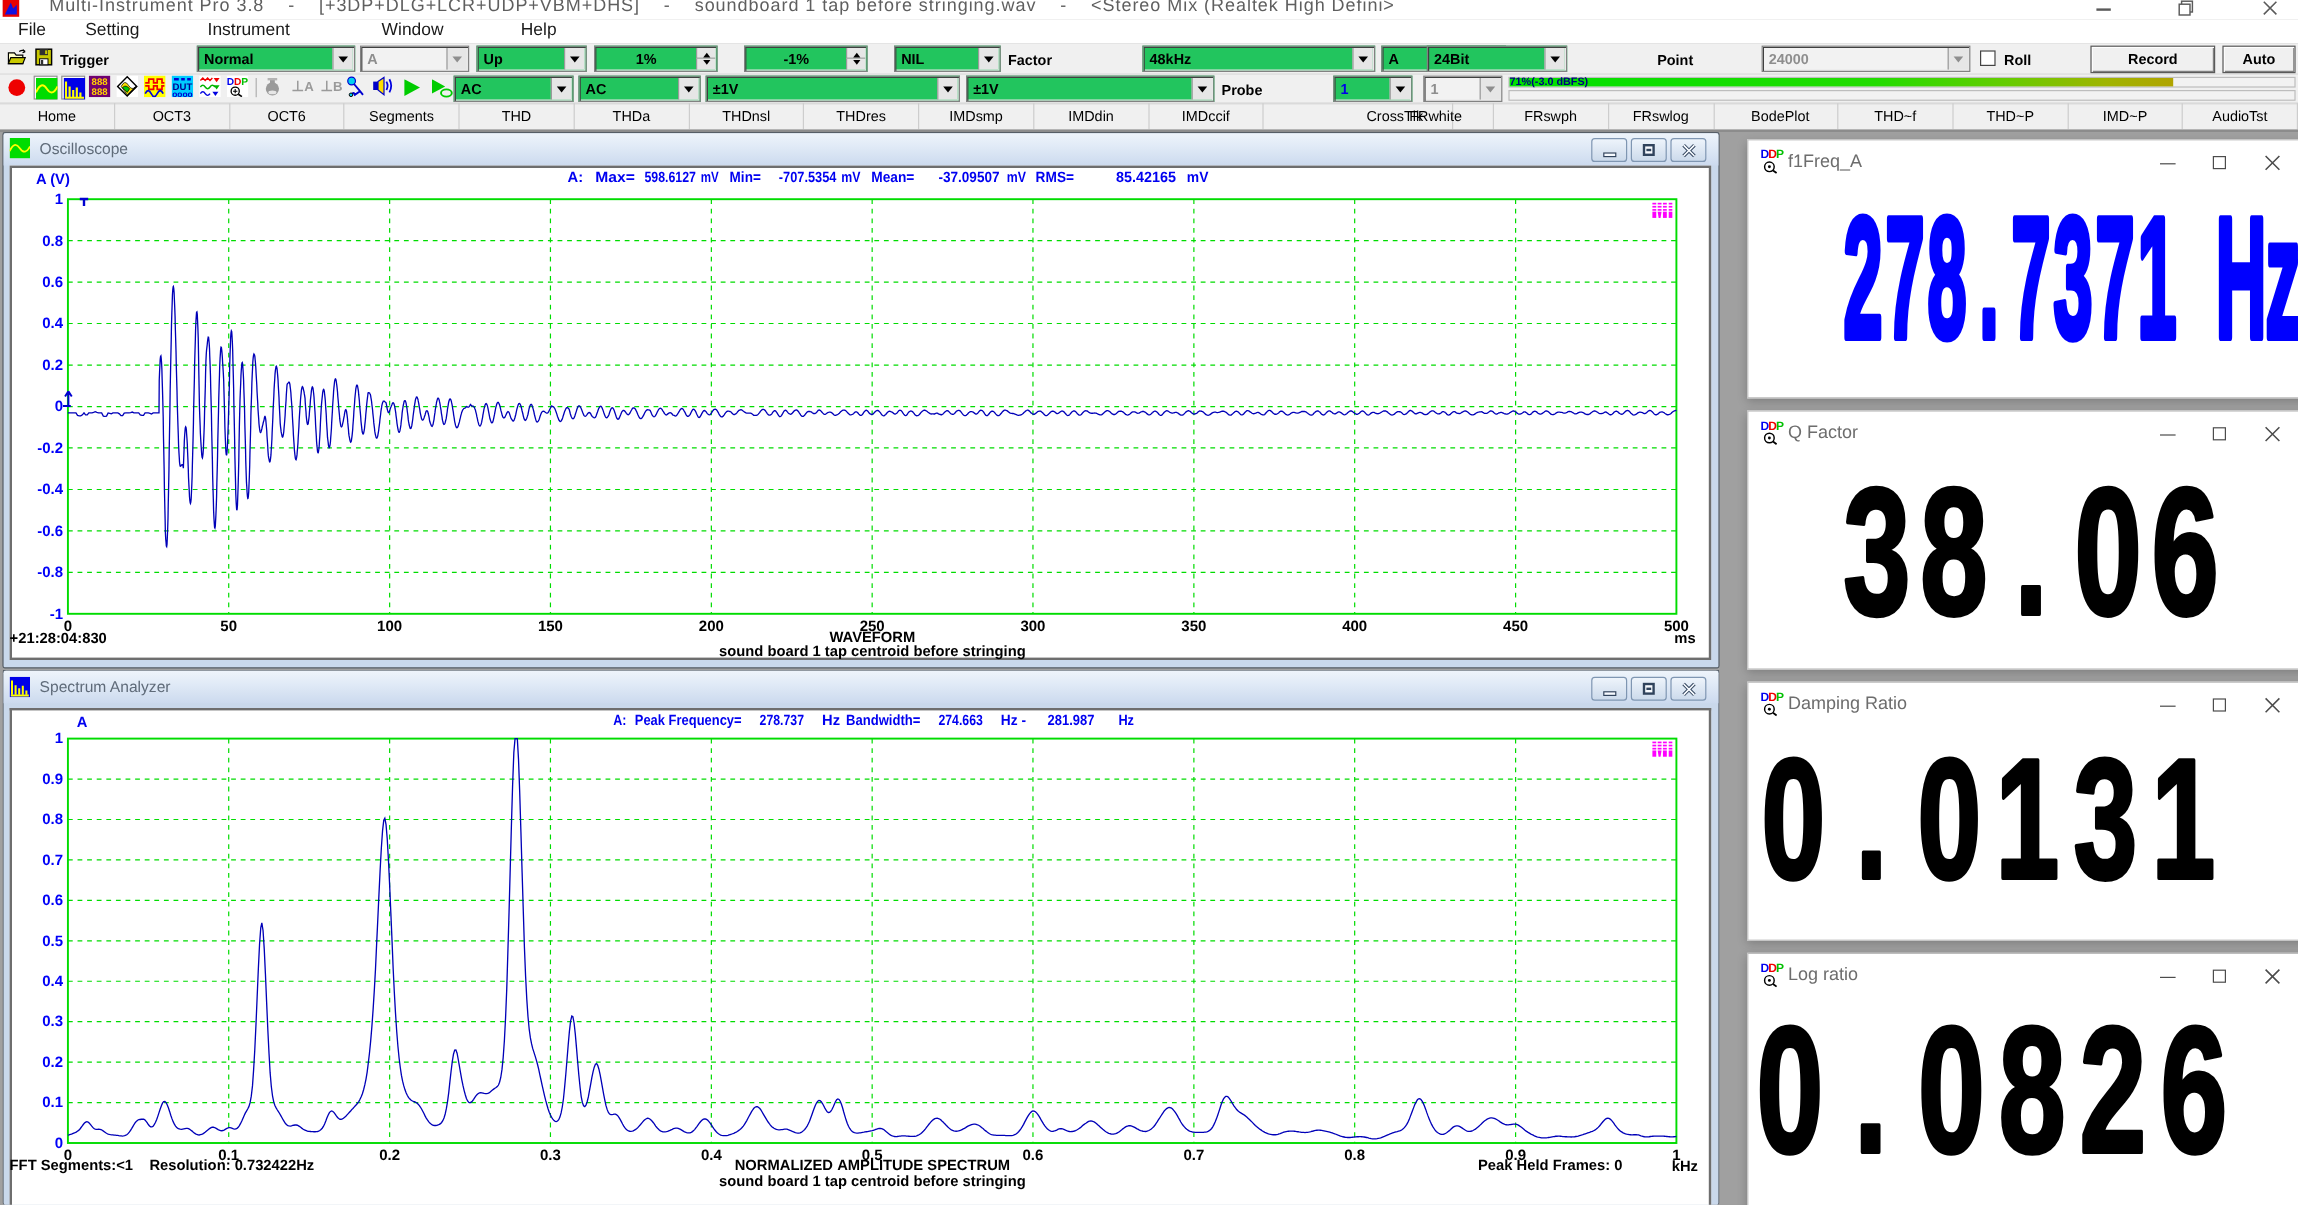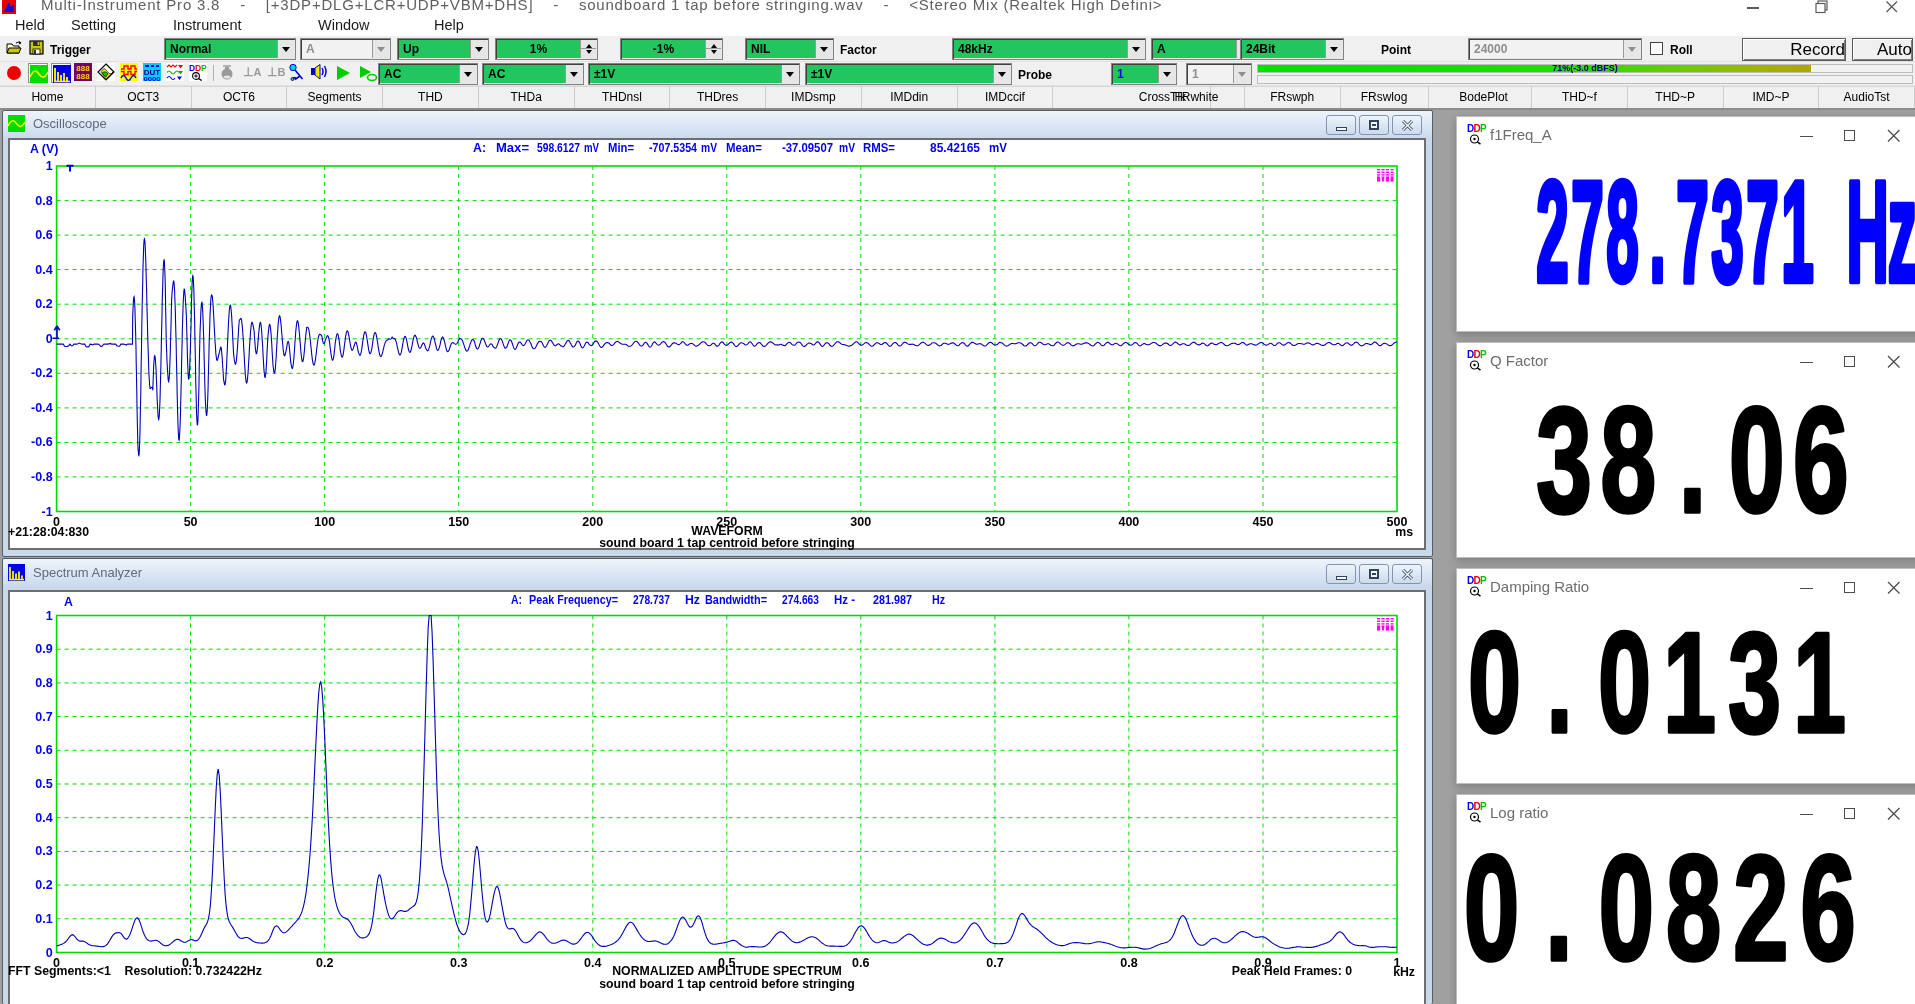--- a/index.html
+++ b/index.html
@@ -19,21 +19,21 @@
 .cb .tx{position:absolute;left:5px;top:3px;font-size:12px;font-weight:bold;color:#000;white-space:nowrap}
 .cb .ar{position:absolute;right:1px;top:1px;bottom:1px;width:17px;background:#e6e6e6;
  border-left:1px solid #9a9a9a;display:flex;align-items:center;justify-content:center}
 .cb .ar:after{content:"";border:4px solid transparent;border-top:5px solid #000;margin-top:5px}
 .cb.dis{background:#f2f2f2}
 .cb.dis .tx{color:#8e8e8e}
 .cb.dis .ar:after{border-top-color:#8e8e8e}
 .lab{position:absolute;font-size:12px;font-weight:bold;color:#000;white-space:nowrap}
 .btn{position:absolute;height:23px;background:#f0f0f0;border:1px solid #5a5a5a;
  box-shadow:inset 1px 1px 0 #fff, inset -1px -1px 0 #808080;
- font-size:17px;font-weight:normal;color:#000;text-align:right;line-height:21px}
+ font-size:12px;font-weight:bold;color:#000;text-align:center;line-height:21px}
 .tab{position:absolute;top:0;height:22px;font-size:12px;color:#000;text-align:center;line-height:22px;border-right:1px solid #cdcdcd}
 .mdi{position:absolute;background:#c9d8eb;border:1px solid #565e66;border-radius:2px}
 .mstrip{position:absolute;left:0;top:0;right:0;height:27px;background:linear-gradient(#eef4fb 0%,#dfe9f6 45%,#ccdaee 100%);border-radius:2px 2px 0 0}
 .mtitle{position:absolute;left:30px;top:6px;font-size:13px;color:#5f6b79}
 .mbtn{position:absolute;top:5px;width:30px;height:20px;border:1px solid #7f96b2;border-radius:3px;
  background:linear-gradient(#eef4fb,#ccdaeb)}
 .client{position:absolute;background:#fff;border:2px solid #6e6e6e}
 .dwin{position:absolute;left:1456px;width:474px;background:#fff;border:1px solid #bdbdbd;box-shadow:0 3px 8px rgba(0,0,0,0.22)}
 .dtitle{position:absolute;left:33px;top:9px;font-size:15px;color:#6d6d6d}
 </style></head>
@@ -47,21 +47,21 @@
 <div class="abs" style="left:41px;top:-4px;font-size:15px;letter-spacing:0.8px;color:#5f5f5f;white-space:nowrap">Multi-Instrument Pro 3.8&nbsp;&nbsp;&nbsp;&nbsp;-&nbsp;&nbsp;&nbsp;&nbsp;[+3DP+DLG+LCR+UDP+VBM+DHS]&nbsp;&nbsp;&nbsp;&nbsp;-&nbsp;&nbsp;&nbsp;&nbsp;soundboard 1 tap before stringing.wav&nbsp;&nbsp;&nbsp;&nbsp;-&nbsp;&nbsp;&nbsp;&nbsp;&lt;Stereo Mix (Realtek High Defini&gt;</div>
 <div class="abs" style="left:1747px;top:7px;width:12px;height:1.5px;background:#5a5a5a"></div>
 <svg class="abs" style="left:1815px;top:0" width="16" height="14">
 <rect x="3" y="1" width="9" height="9" fill="none" stroke="#5a5a5a" stroke-width="1.2"></rect>
 <rect x="1" y="3.5" width="9" height="9" fill="#fff" stroke="#5a5a5a" stroke-width="1.2"></rect>
   </svg>
 <svg class="abs" style="left:1885px;top:0" width="14" height="14">
 <path d="M1.5,1.5 L12,12 M12,1.5 L1.5,12" stroke="#5a5a5a" stroke-width="1.3"></path>
   </svg>
 <div class="abs" style="left:0;top:16px;width:1915px;height:20px;background:#ffffff"></div>
-<div class="abs" style="left:15px;top:17px;font-size:14.5px;color:#1a1a1a">Held</div>
+<div class="abs" style="left:15px;top:17px;font-size:14.5px;color:#1a1a1a">File</div>
 <div class="abs" style="left:71px;top:17px;font-size:14.5px;color:#1a1a1a">Setting</div>
 <div class="abs" style="left:173px;top:17px;font-size:14.5px;color:#1a1a1a">Instrument</div>
 <div class="abs" style="left:318px;top:17px;font-size:14.5px;color:#1a1a1a">Window</div>
 <div class="abs" style="left:434px;top:17px;font-size:14.5px;color:#1a1a1a">Help</div>
 <div class="tb" style="top:36px;height:26px;border-bottom:1px solid #e2e2e2"></div>
 <svg class="abs" style="left:6px;top:40px" width="18" height="16">
 <path d="M1,4 L6,4 L7.5,6 L13,6 L13,13 L1,13 Z" fill="#ffffcc" stroke="#000" stroke-width="1"></path>
 <path d="M3,8 L15,8 L13,13 L1,13 Z" fill="#c8c800" stroke="#000" stroke-width="1"></path>
 <path d="M10,3 Q13,1 15,3 M15,3 l-2,-1.5 M15,3 l-2.2,1" stroke="#000" fill="none" stroke-width="1"></path>
   </svg>
@@ -105,21 +105,21 @@
   </div>
 <div class="lab" style="left:840px;top:43px">Factor</div>
 <div class="cb" style="left:952px;top:38px;width:194px">
     <div class="tx" style="">48kHz</div>
     <div class="ar"></div>
   </div>
 <div class="cb" style="left:1151px;top:38px;width:104px">
     <div class="tx" style="">A</div>
     <div class="ar"></div>
   </div>
-<div class="cb" style="left:1240px;top:38px;width:104px">
+<div class="cb" style="left:1189px;top:38px;width:117px">
     <div class="tx" style="">24Bit</div>
     <div class="ar"></div>
   </div>
 <div class="lab" style="left:1381px;top:43px">Point</div>
 <div class="cb dis" style="left:1468px;top:38px;width:174px">
     <div class="tx" style="">24000</div>
     <div class="ar"></div>
   </div>
 <div class="abs" style="left:1650px;top:42px;width:13px;height:13px;background:#fff;border:1.5px solid #444"></div>
 <div class="lab" style="left:1670px;top:43px">Roll</div>
@@ -223,21 +223,21 @@
 <div class="cb" style="left:1111px;top:63px;width:66px">
     <div class="tx" style="color:#0000e8">1</div>
     <div class="ar"></div>
   </div>
 <div class="cb dis" style="left:1186px;top:63px;width:66px">
     <div class="tx" style="">1</div>
     <div class="ar"></div>
   </div>
 <div class="abs" style="left:1257px;top:64px;width:656px;height:9px;border:1px solid #bdbdbd;background:#f2f2f2">
 <div style="position:absolute;left:0;top:0;height:100%;width:553px;background:linear-gradient(90deg,#00e000 0%,#22dc00 55%,#66cc00 75%,#a0b400 90%,#b0a400 100%)"></div>
-<div style="position:absolute;left:0;top:-2px;width:100%;text-align:center;font-size:9px;font-weight:bold;color:#000080">71%(-3.0 dBFS)</div>
+<div style="position:absolute;left:0;top:-2px;width:100%;text-align:left;font-size:9px;font-weight:bold;color:#000080">71%(-3.0 dBFS)</div>
   </div>
 <div class="abs" style="left:1257px;top:75px;width:656px;height:9px;border:1px solid #bdbdbd;background:#f2f2f2"></div>
 <div class="tb" style="top:86px;height:22px;border-top:1px solid #d8d8d8"></div>
 <div class="tab" style="left:0.0px;top:86px;width:95.8px">Home</div>
 <div class="tab" style="left:95.8px;top:86px;width:95.8px">OCT3</div>
 <div class="tab" style="left:191.5px;top:86px;width:95.8px">OCT6</div>
 <div class="tab" style="left:287.2px;top:86px;width:95.8px">Segments</div>
 <div class="tab" style="left:383.0px;top:86px;width:95.8px">THD</div>
 <div class="tab" style="left:478.8px;top:86px;width:95.8px">THDa</div>
 <div class="tab" style="left:574.5px;top:86px;width:95.8px">THDnsl</div>

